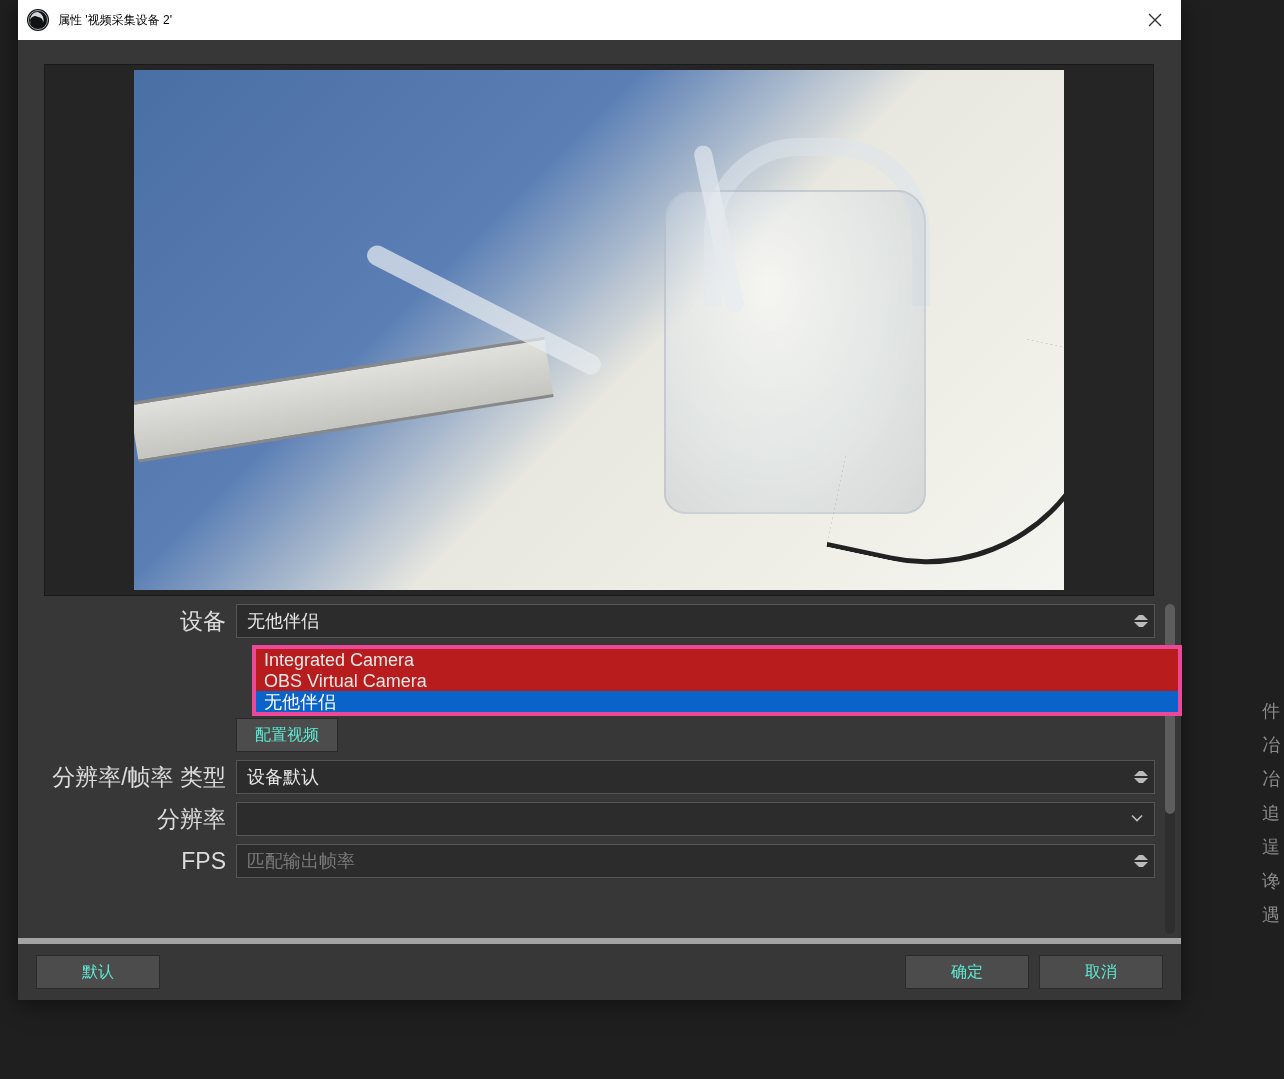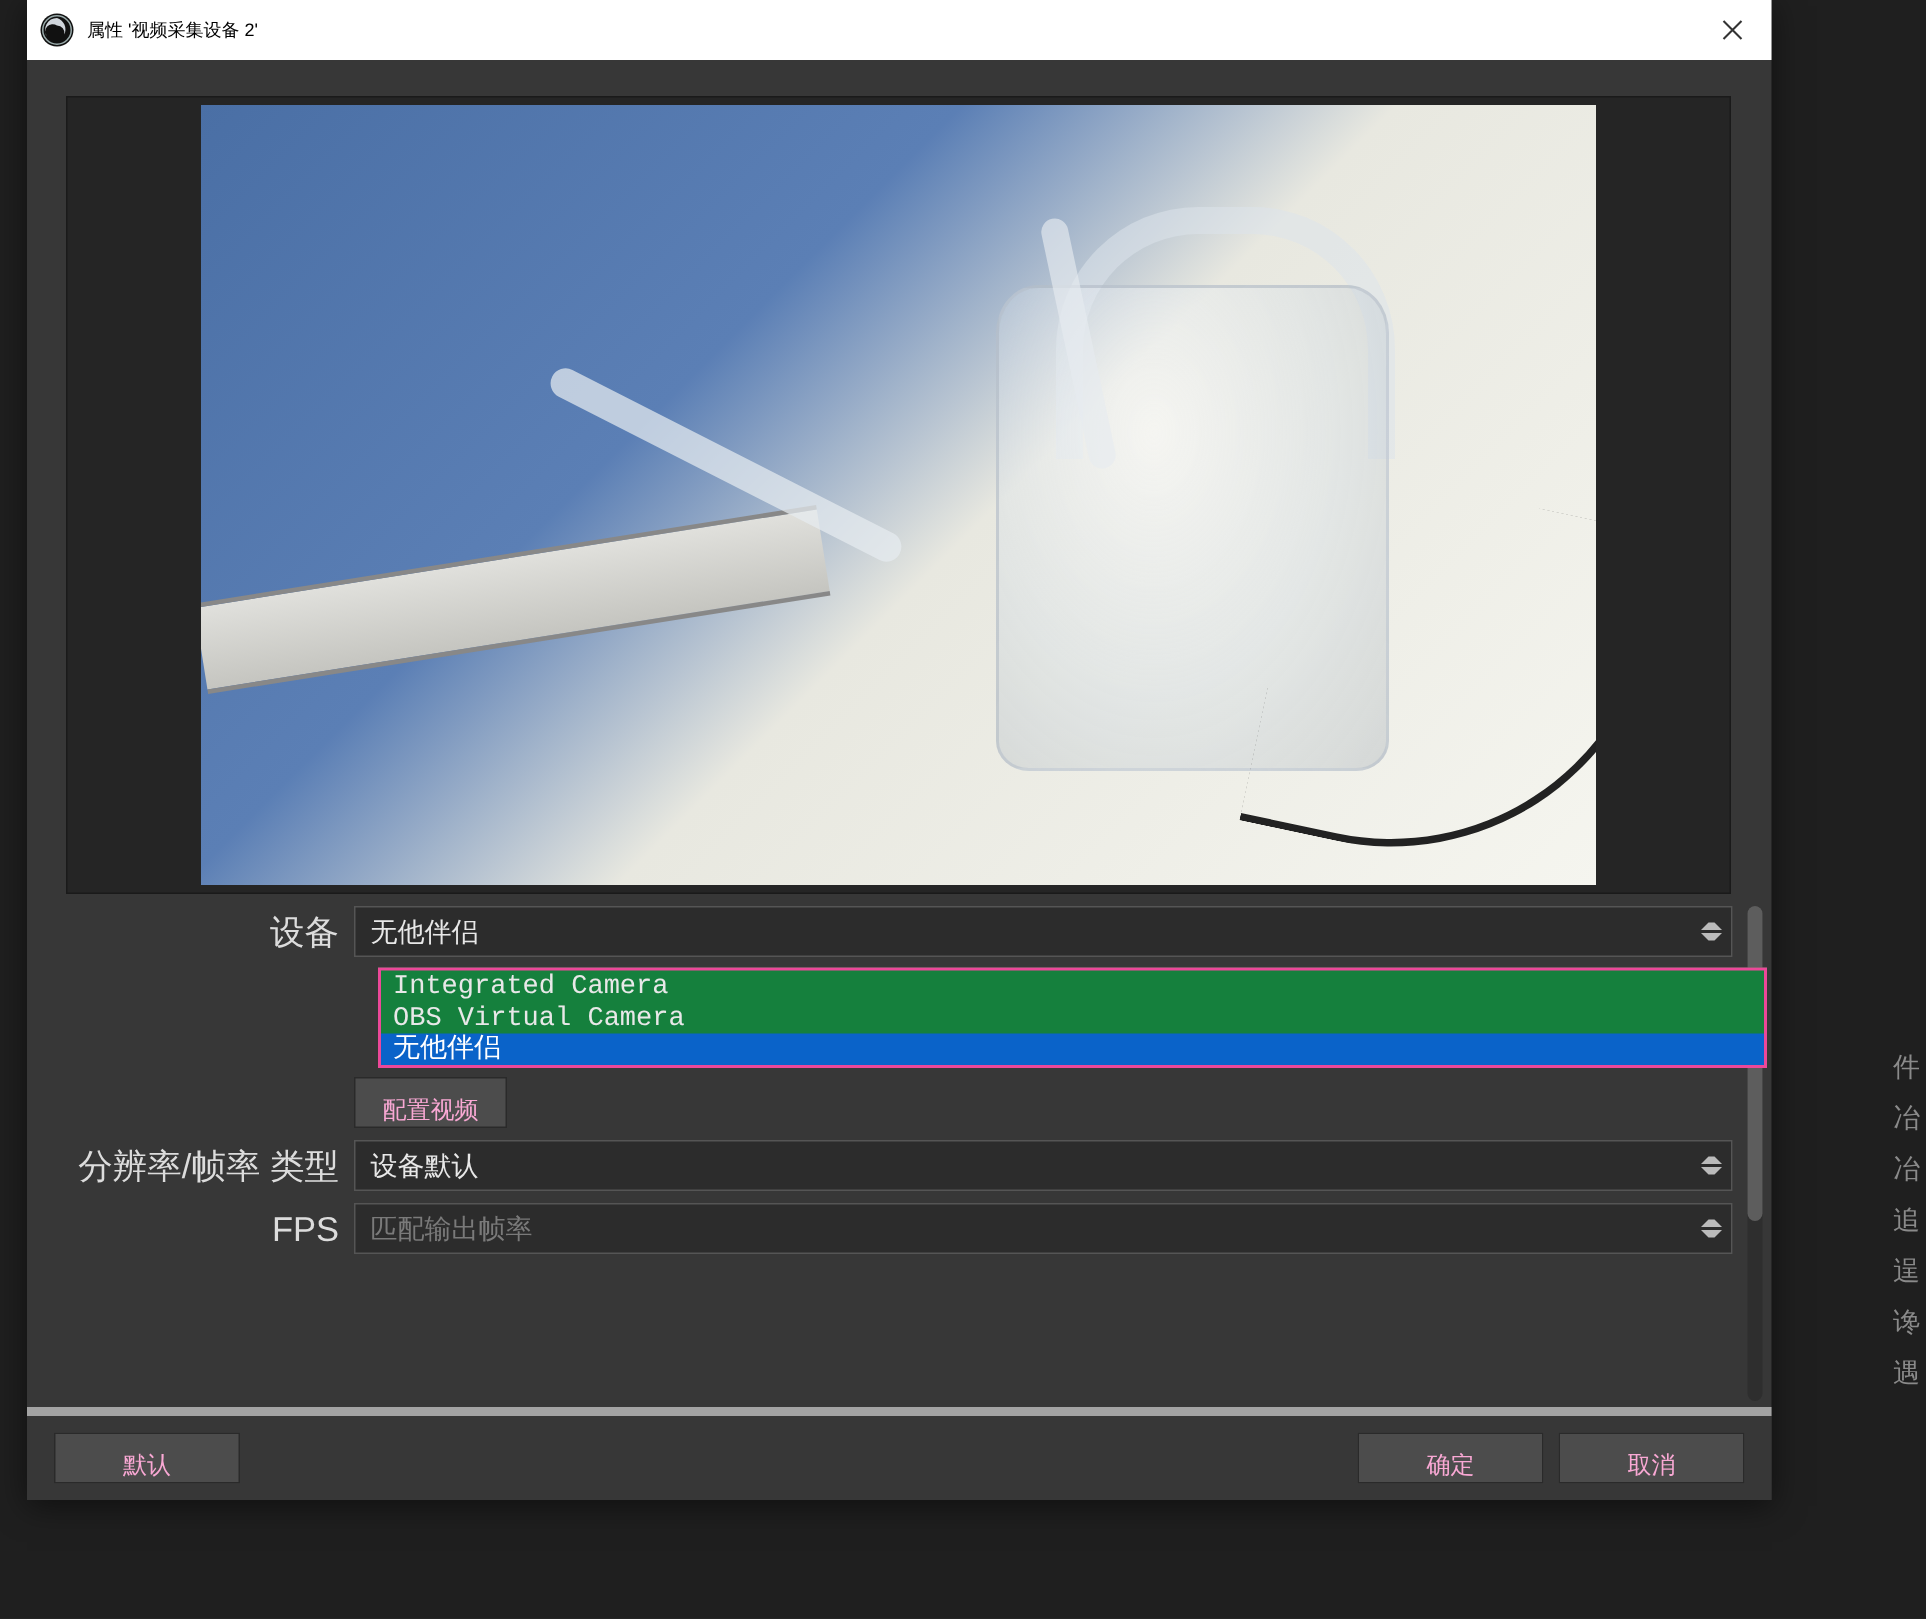--- a/index.html
+++ b/index.html
@@ -22,24 +22,24 @@
 .form{position:absolute;left:26px;top:604px;right:26px}
 .row{display:flex;align-items:center;margin-bottom:8px;height:34px}
 .row .lbl{width:182px;text-align:right;padding-right:10px;color:#dcdcdc;font-size:23px}
 .select{flex:1;height:32px;background:#2c2c2c;border:1px solid #555;display:flex;align-items:center;padding:0 10px;position:relative;font-family:Liberation Sans, sans-serif;font-size:18px;color:#e8e8e8}
 .select.disabled{color:#7a7a7a}
 .select .spinner{position:absolute;right:6px;top:50%;transform:translateY(-50%);width:14px;height:20px;display:flex;flex-direction:column;justify-content:center;gap:2px}
 .select .spinner::before{content:"";border-left:5px solid transparent;border-right:5px solid transparent;border-bottom:5px solid #bbb}
 .select .spinner::after{content:"";border-left:5px solid transparent;border-right:5px solid transparent;border-top:5px solid #bbb}
 .select .chev{position:absolute;right:10px;top:50%;transform:translateY(-50%)}
 .select .chev svg{width:14px;height:14px}
-.dropdown{position:absolute;left:208px;top:41px;width:922px;background:#15803d;border:2px solid #ec4899;z-index:10;font-family:Liberation Mono, monospace;font-size:18px}
+.dropdown{position:absolute;left:208px;top:41px;width:922px;background:#b91c1c;border:4px solid #ec4899;z-index:10;font-family:Liberation Sans, sans-serif;font-size:18px}
 .dropdown .opt{padding:1px 8px 0;height:20px;line-height:20px;color:#e8e8e8;cursor:pointer}
 .dropdown .opt.sel{background:#0a63c9;color:#fff}
-.btn{height:32px;background:#4c4c4c;border:1px solid #2a2a2a;color:#f9a8d4;padding:0 18px;display:inline-flex;align-items:flex-end;font-size:16px;cursor:pointer}
+.btn{height:32px;background:#4c4c4c;border:1px solid #2a2a2a;color:#5eead4;padding:0 18px;display:inline-flex;align-items:center;font-size:16px;cursor:pointer}
 .btn-row{display:flex;align-items:center;margin-bottom:8px}
 .btn-row .spacer{width:192px}
 .check-row{display:flex;align-items:center;margin-top:2px;margin-bottom:14px}
 .check-row .spacer{width:192px}
 .checkbox{width:16px;height:16px;background:#fff;border:1px solid #888;margin-right:10px}
 .scrollbar-v{position:absolute;right:6px;top:604px;width:10px;height:330px;background:#2e2e2e;border-radius:5px}
 .scrollbar-v .thumb{position:absolute;left:0;top:0;width:10px;height:210px;background:#5d5d5d;border-radius:5px}
 .bottom-bar{position:absolute;left:0;right:0;bottom:0;height:56px;background:#373737;border-top:6px solid #a3a3a3;display:flex;align-items:center;padding:0 18px}
 .bottom-bar .btn{min-width:86px;justify-content:center}
 .bottom-bar .gap{flex:1}
@@ -119,20 +119,29 @@
 
 
     <div class="row">
       <div class="lbl">分辨率/帧率 类型</div>
       <div class="select">
         <span>设备默认</span>
         <span class="spinner"></span>
       </div>
     </div>
 
+    <div class="row">
+      <div class="lbl">分辨率</div>
+      <div class="select disabled">
+        <span></span>
+        <span class="chev"><svg viewBox="0 0 14 14">
+              <path d="M2 5 L7 10 L12 5" stroke="#bbb" stroke-width="1.6" fill="none"></path>
+            </svg></span>
+      </div>
+    </div>
 
     <div class="row">
       <div class="lbl">FPS</div>
       <div class="select disabled">
         <span>匹配输出帧率</span>
         <span class="spinner"></span>
       </div>
     </div>
 
   </div>

